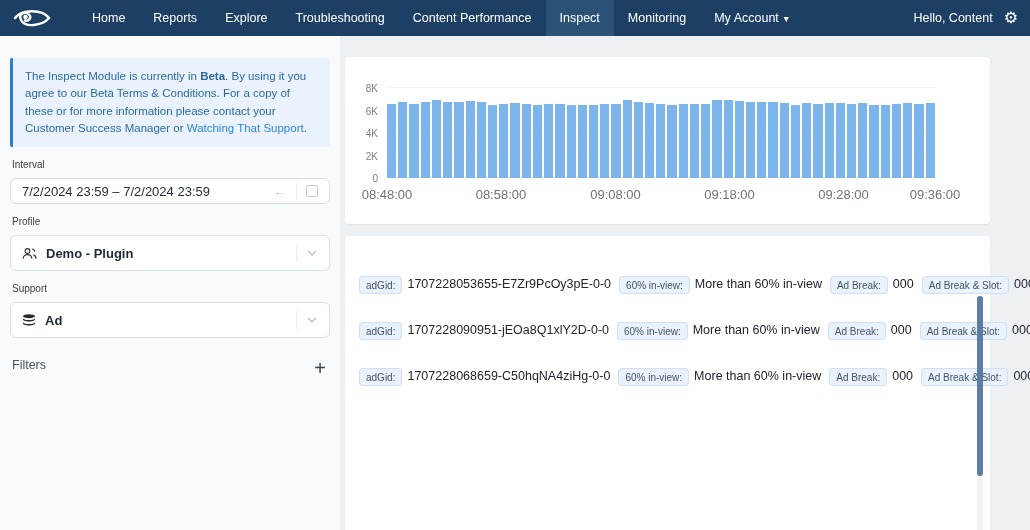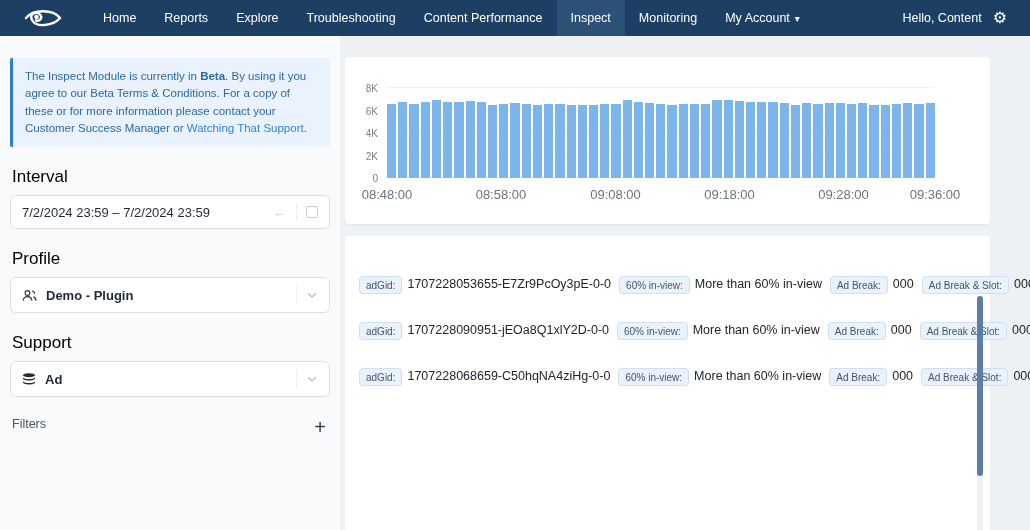--- a/index.html
+++ b/index.html
@@ -1,39 +1,39 @@
 <!DOCTYPE html>
 <html><head>
 <meta charset="utf-8">
 <style>
   html,body{margin:0;padding:0;width:1030px;height:530px;overflow:hidden;
     font-family:"Liberation Sans", sans-serif;background:#eef1f4;}
   *{box-sizing:border-box;}
 
   
   .nav{position:absolute;top:0;left:0;right:0;height:36px;background:#1d3f63;
-    display:flex;align-items:stretch;color:#fff;padding:0 23px;}
+    display:flex;align-items:stretch;color:#fff;padding:0 12px;}
   .nav-logo{display:flex;align-items:center;margin-right:26px;}
   .nav-items{display:flex;align-items:stretch;font-size:12.5px;}
   .nav-item{display:flex;align-items:center;padding:0 14px;cursor:pointer;white-space:nowrap;}
   .nav-item.active{background:#2c5177;}
   .nav-item .caret{margin-left:5px;font-size:10px;}
   .nav-right{margin-left:auto;display:flex;align-items:center;gap:11px;font-size:12.5px;}
   .gear{font-size:16px;line-height:1;cursor:pointer;}
 
   
   .sidebar{position:absolute;top:36px;left:0;width:340px;bottom:0;background:#f8fafb;padding:0 10px;}
   .notice{margin-top:22px;background:#e9f2fd;border-left:3px solid #2d7dd2;border-radius:2px;
     padding:10px 12px;font-size:11.5px;line-height:1.5;color:#2d6aa3;}
   .notice .bold{font-weight:bold;}
   .notice .link{color:#2e86de;cursor:pointer;}
-  .field-label{margin-top:20px;font-size:17px;color:#000000;padding-left:2px;}
+  .field-label{margin-top:12px;font-size:10px;color:#404040;padding-left:2px;}
   .input-box,.select-box{margin-top:8px;background:#fff;border:1px solid #dcdfe3;border-radius:6px;
     display:flex;align-items:center;padding:0 11px;font-size:13px;color:#1f2937;cursor:pointer;}
-  .input-box{height:34px;}
+  .input-box{height:26px;}
   .select-box{height:36px;font-weight:bold;}
   .box-right{margin-left:auto;display:flex;align-items:center;gap:9px;}
   .v-div{width:1px;height:18px;background:#ebedf0;}
   .arrow-back{color:#c3c7cd;font-size:14px;line-height:1;}
   .sq{width:12px;height:12px;border:1.5px solid #c9cdd3;border-radius:2px;}
   .sel-icon{display:flex;margin-right:9px;}
   .filters-row{margin-top:20px;display:flex;justify-content:space-between;align-items:flex-start;
     font-size:12.5px;color:#4b5563;padding:0 4px 0 2px;}
   .plus{font-size:20px;color:#374151;line-height:1;font-weight:300;cursor:pointer;}
 

